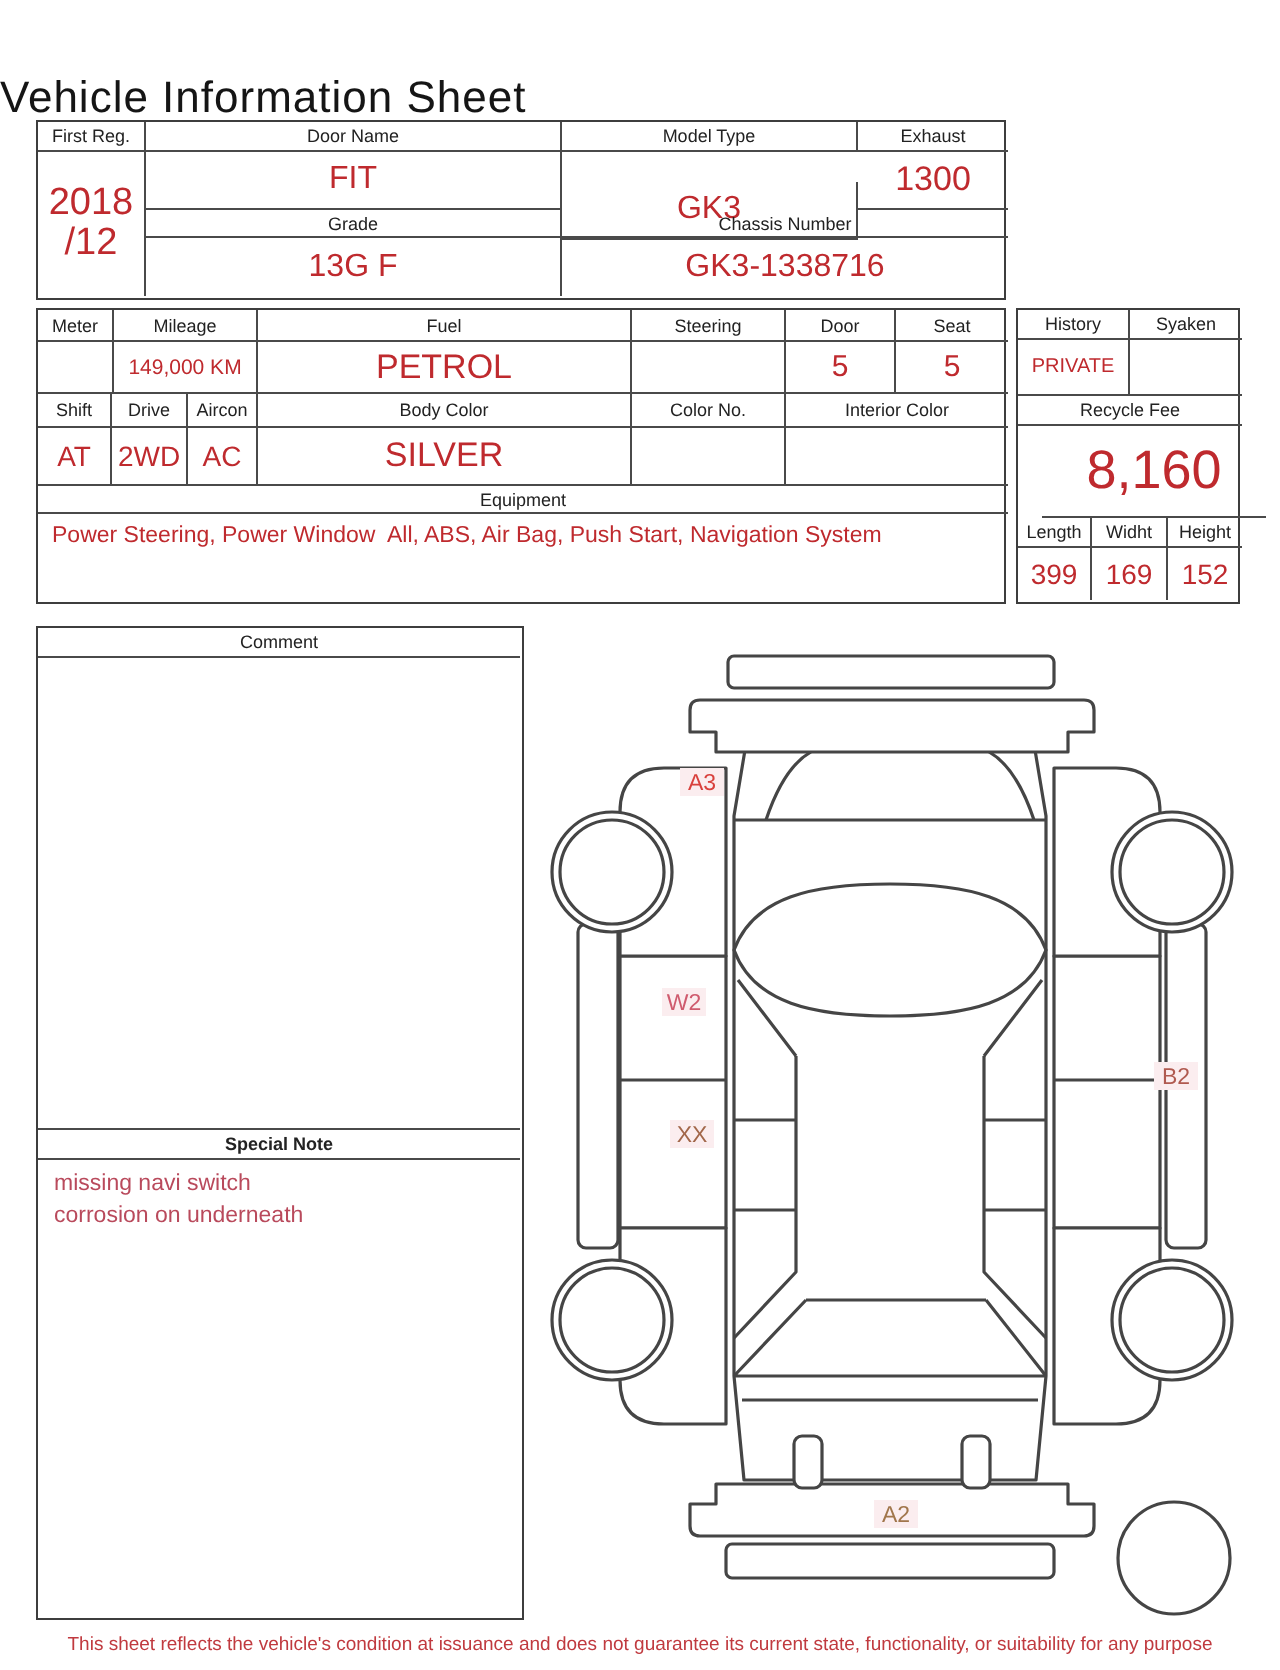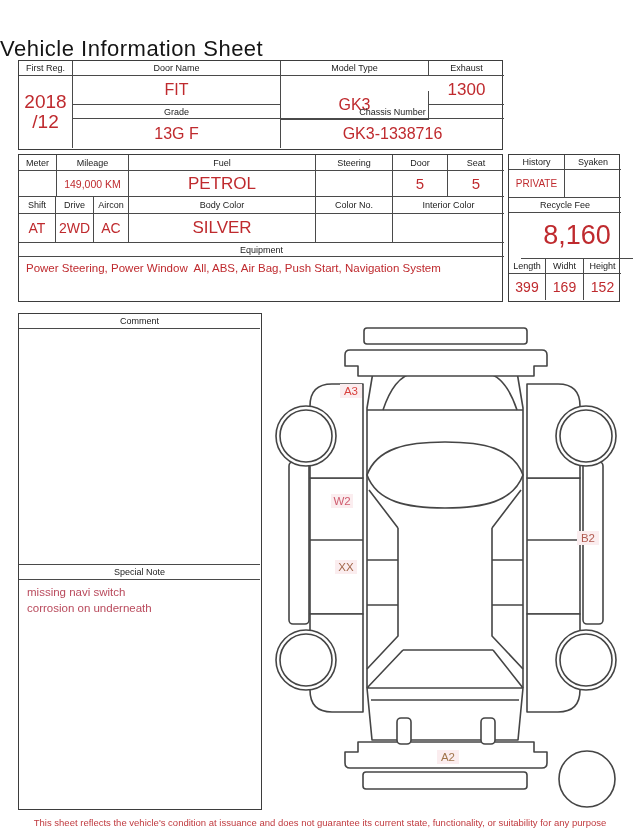--- a/index.html
+++ b/index.html
@@ -7,21 +7,21 @@
         font-family:"Liberation Sans","DejaVu Sans",sans-serif;overflow:hidden;}
   .title{position:absolute;left:0;top:12px;width:640px;text-align:left;
          font-size:22px;font-weight:500;color:#151515;letter-spacing:.5px;margin-top:24px;}
   .blk{position:absolute;border:1.5px solid #3d3d3d;background:#fff;box-sizing:border-box;}
   .c{position:absolute;display:flex;align-items:center;justify-content:center;
      box-sizing:border-box;overflow:hidden;}
   .hdr{font-size:9px;color:#222;white-space:nowrap;}
   .val{color:#bf2a2e;white-space:nowrap;}
   .br{border-right:1px solid #4a4a4a;}
   .bb{border-bottom:1px solid #4a4a4a;}
-  .bt{border-top:1px solid #4a4a4a;}
+  .bt{border-top:1px solid #4a4a4a;font-weight:bold;}
   .left-txt{justify-content:flex-start;align-items:flex-start;}
   .pre{white-space:pre-line;text-align:center;line-height:1.05;}
   .eqval{font-size:11.5px;padding:4px 7px;white-space:pre-wrap;line-height:1.3;}
   .noteval{font-size:11.5px;color:#b94a5c;padding:5px 8px;line-height:1.35;
            flex-direction:column;align-items:flex-start;justify-content:flex-start;}
   .footer{position:absolute;left:0;top:817px;width:640px;text-align:center;
           font-size:9.5px;color:#c03a3f;}
   svg text{font-family:"Liberation Sans","DejaVu Sans",sans-serif;}
 </style>
 </head>

